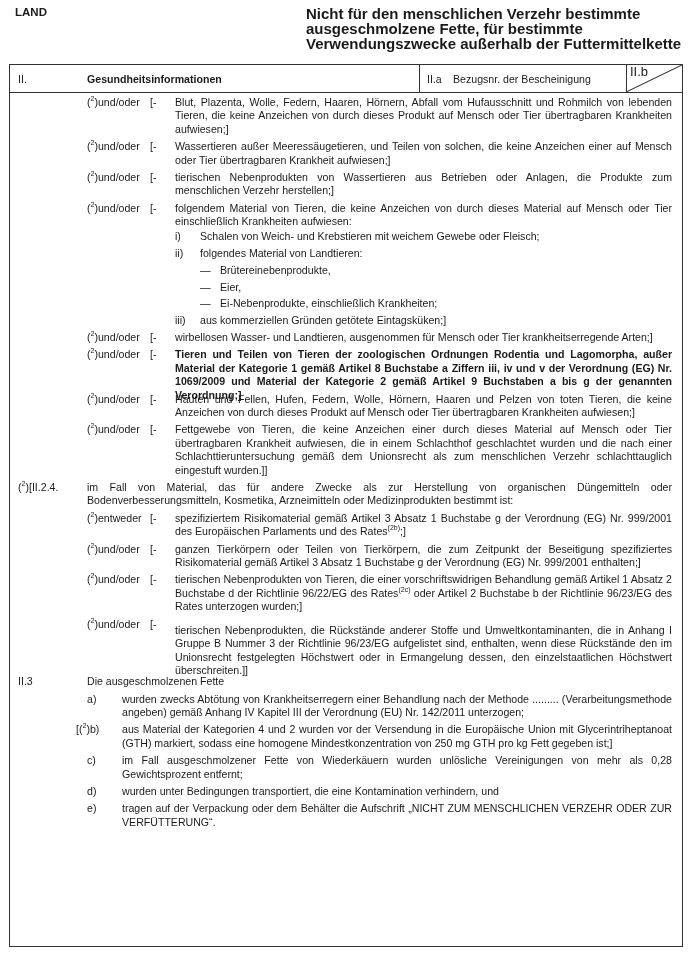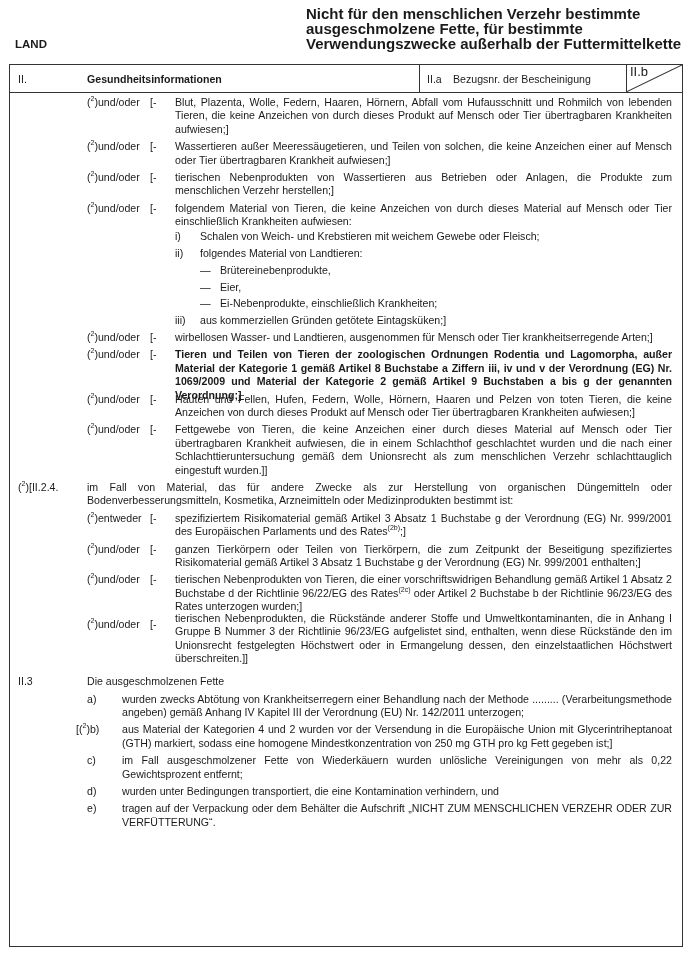--- a/index.html
+++ b/index.html
@@ -1,17 +1,17 @@
 <!DOCTYPE html>
 <html><head>
 <meta charset="utf-8">
 <style>
   html, body { margin:0; padding:0; background:#fff; }
   body { width:695px; height:961px; position:relative; font-family:"Liberation Sans", sans-serif; color:#1a1a1a; font-size:10.6px; line-height:13.4px; overflow:hidden; }
-  .land { position:absolute; left:15px; top:6px; font-weight:bold; font-size:11.5px;margin-top:32px; }
+  .land { position:absolute; left:15px; top:6px; font-weight:bold; font-size:11.5px; }
   .title { position:absolute; left:306px; top:6px; width:380px; font-weight:bold; font-size:15px; line-height:15px; }
   .frame { position:absolute; left:9px; top:64px; width:674px; height:883px; border:1.5px solid #333; box-sizing:border-box; }
   .hdr { position:absolute; left:0; top:0; width:100%; height:27px; border-bottom:1.2px solid #333; }
   .hdr .sec { position:absolute; left:8px; top:8px; font-weight:normal; }
   .hdr .sectitle { position:absolute; left:77px; top:8px; font-weight:bold; }
   .hdr .cella { position:absolute; left:409px; top:0; width:206px; height:27px; border-left:1.2px solid #333; border-right:1.2px solid #333; }
   .hdr .cella .lbl { position:absolute; left:7px; top:8px; }
   .hdr .cella .txt { position:absolute; left:33px; top:8px; }
   .hdr .cellb { position:absolute; left:616px; top:0; width:56px; height:27px; }
   .hdr .cellb .lbl { position:absolute; left:4px; top:0px; font-size:13px; }
@@ -87,27 +87,27 @@
       <span class="brk" style="left: 140px; top: 418.8px;">[-</span>
       <div class="txt" style="left: 165px; top: 418.8px; width: 497px;">spezifiziertem Risikomaterial gemäß Artikel 3 Absatz 1 Buchstabe g der Verordnung (EG) Nr. 999/2001 des Europäischen Parlaments und des Rates<sup>(2b)</sup>;]</div>
       <span class="qual" style="left: 77px; top: 449.6px;">(<sup>2</sup>)und/oder</span>
       <span class="brk" style="left: 140px; top: 449.6px;">[-</span>
       <div class="txt" style="left: 165px; top: 449.6px; width: 497px;">ganzen Tierkörpern oder Teilen von Tierkörpern, die zum Zeitpunkt der Beseitigung spezifiziertes Risikomaterial gemäß Artikel 3 Absatz 1 Buchstabe g der Verordnung (EG) Nr. 999/2001 enthalten;]</div>
       <span class="qual" style="left: 77px; top: 480.4px;">(<sup>2</sup>)und/oder</span>
       <span class="brk" style="left: 140px; top: 480.4px;">[-</span>
       <div class="txt" style="left: 165px; top: 480.4px; width: 497px;">tierischen Nebenprodukten von Tieren, die einer vorschriftswidrigen Behandlung gemäß Artikel 1 Absatz 2 Buchstabe d der Richtlinie 96/22/EG des Rates<sup>(2c)</sup> oder Artikel 2 Buchstabe b der Richtlinie 96/23/EG des Rates unterzogen wurden;]</div>
       <span class="qual" style="left: 77px; top: 524.6px;">(<sup>2</sup>)und/oder</span>
       <span class="brk" style="left: 140px; top: 524.6px;">[-</span>
-      <div class="txt" style="left: 165px; top: 519px; width: 497px;">tierischen Nebenprodukten, die Rückstände anderer Stoffe und Umweltkontaminanten, die in Anhang I Gruppe B Nummer 3 der Richtlinie 96/23/EG aufgelistet sind, enthalten, wenn diese Rückstände den im Unionsrecht festgelegten Höchstwert oder in Ermangelung dessen, den einzelstaatlichen Höchstwert überschreiten.]]</div>
+      <div class="txt" style="left: 165px; top: 531px; width: 497px;">tierischen Nebenprodukten, die Rückstände anderer Stoffe und Umweltkontaminanten, die in Anhang I Gruppe B Nummer 3 der Richtlinie 96/23/EG aufgelistet sind, enthalten, wenn diese Rückstände den im Unionsrecht festgelegten Höchstwert oder in Ermangelung dessen, den einzelstaatlichen Höchstwert überschreiten.]]</div>
       <span class="qual" style="left: 8px; top: 582.2px;">II.3</span>
       <div class="txt" style="left: 77px; top: 582.2px; width: 585px;">Die ausgeschmolzenen Fette</div>
       <span class="qual" style="left: 77px; top: 599.6px;">a)</span>
       <div class="txt" style="left: 112px; top: 599.6px; width: 550px;">wurden zwecks Abtötung von Krankheitserregern einer Behandlung nach der Methode ......... (Verarbeitungsmethode angeben) gemäß Anhang IV Kapitel III der Verordnung (EU) Nr. 142/2011 unterzogen;</div>
       <span class="qual" style="left: 66px; top: 630.4px;">[(<sup>2</sup>)b)</span>
       <div class="txt" style="left: 112px; top: 630.4px; width: 550px;">aus Material der Kategorien 4 und 2 wurden vor der Versendung in die Europäische Union mit Glycerintriheptanoat (GTH) markiert, sodass eine homogene Mindestkonzentration von 250 mg GTH pro kg Fett gegeben ist;]</div>
       <span class="qual" style="left: 77px; top: 661.2px;">c)</span>
-      <div class="txt" style="left: 112px; top: 661.2px; width: 550px;">im Fall ausgeschmolzener Fette von Wiederkäuern wurden unlösliche Vereinigungen von mehr als 0,22 Gewichtsprozent entfernt;</div>
+      <div class="txt" style="left: 112px; top: 661.2px; width: 550px;">im Fall ausgeschmolzener Fette von Wiederkäuern wurden unlösliche Vereinigungen von mehr als 0,28 Gewichtsprozent entfernt;</div>
       <span class="qual" style="left: 77px; top: 692px;">d)</span>
       <div class="txt" style="left: 112px; top: 692px; width: 550px;">wurden unter Bedingungen transportiert, die eine Kontamination verhindern, und</div>
       <span class="qual" style="left: 77px; top: 709.4px;">e)</span>
       <div class="txt" style="left: 112px; top: 709.4px; width: 550px;">tragen auf der Verpackung oder dem Behälter die Aufschrift „NICHT ZUM MENSCHLICHEN VERZEHR ODER ZUR VERFÜTTERUNG“.</div>
     </div>
 </div>
 
 </body></html>

